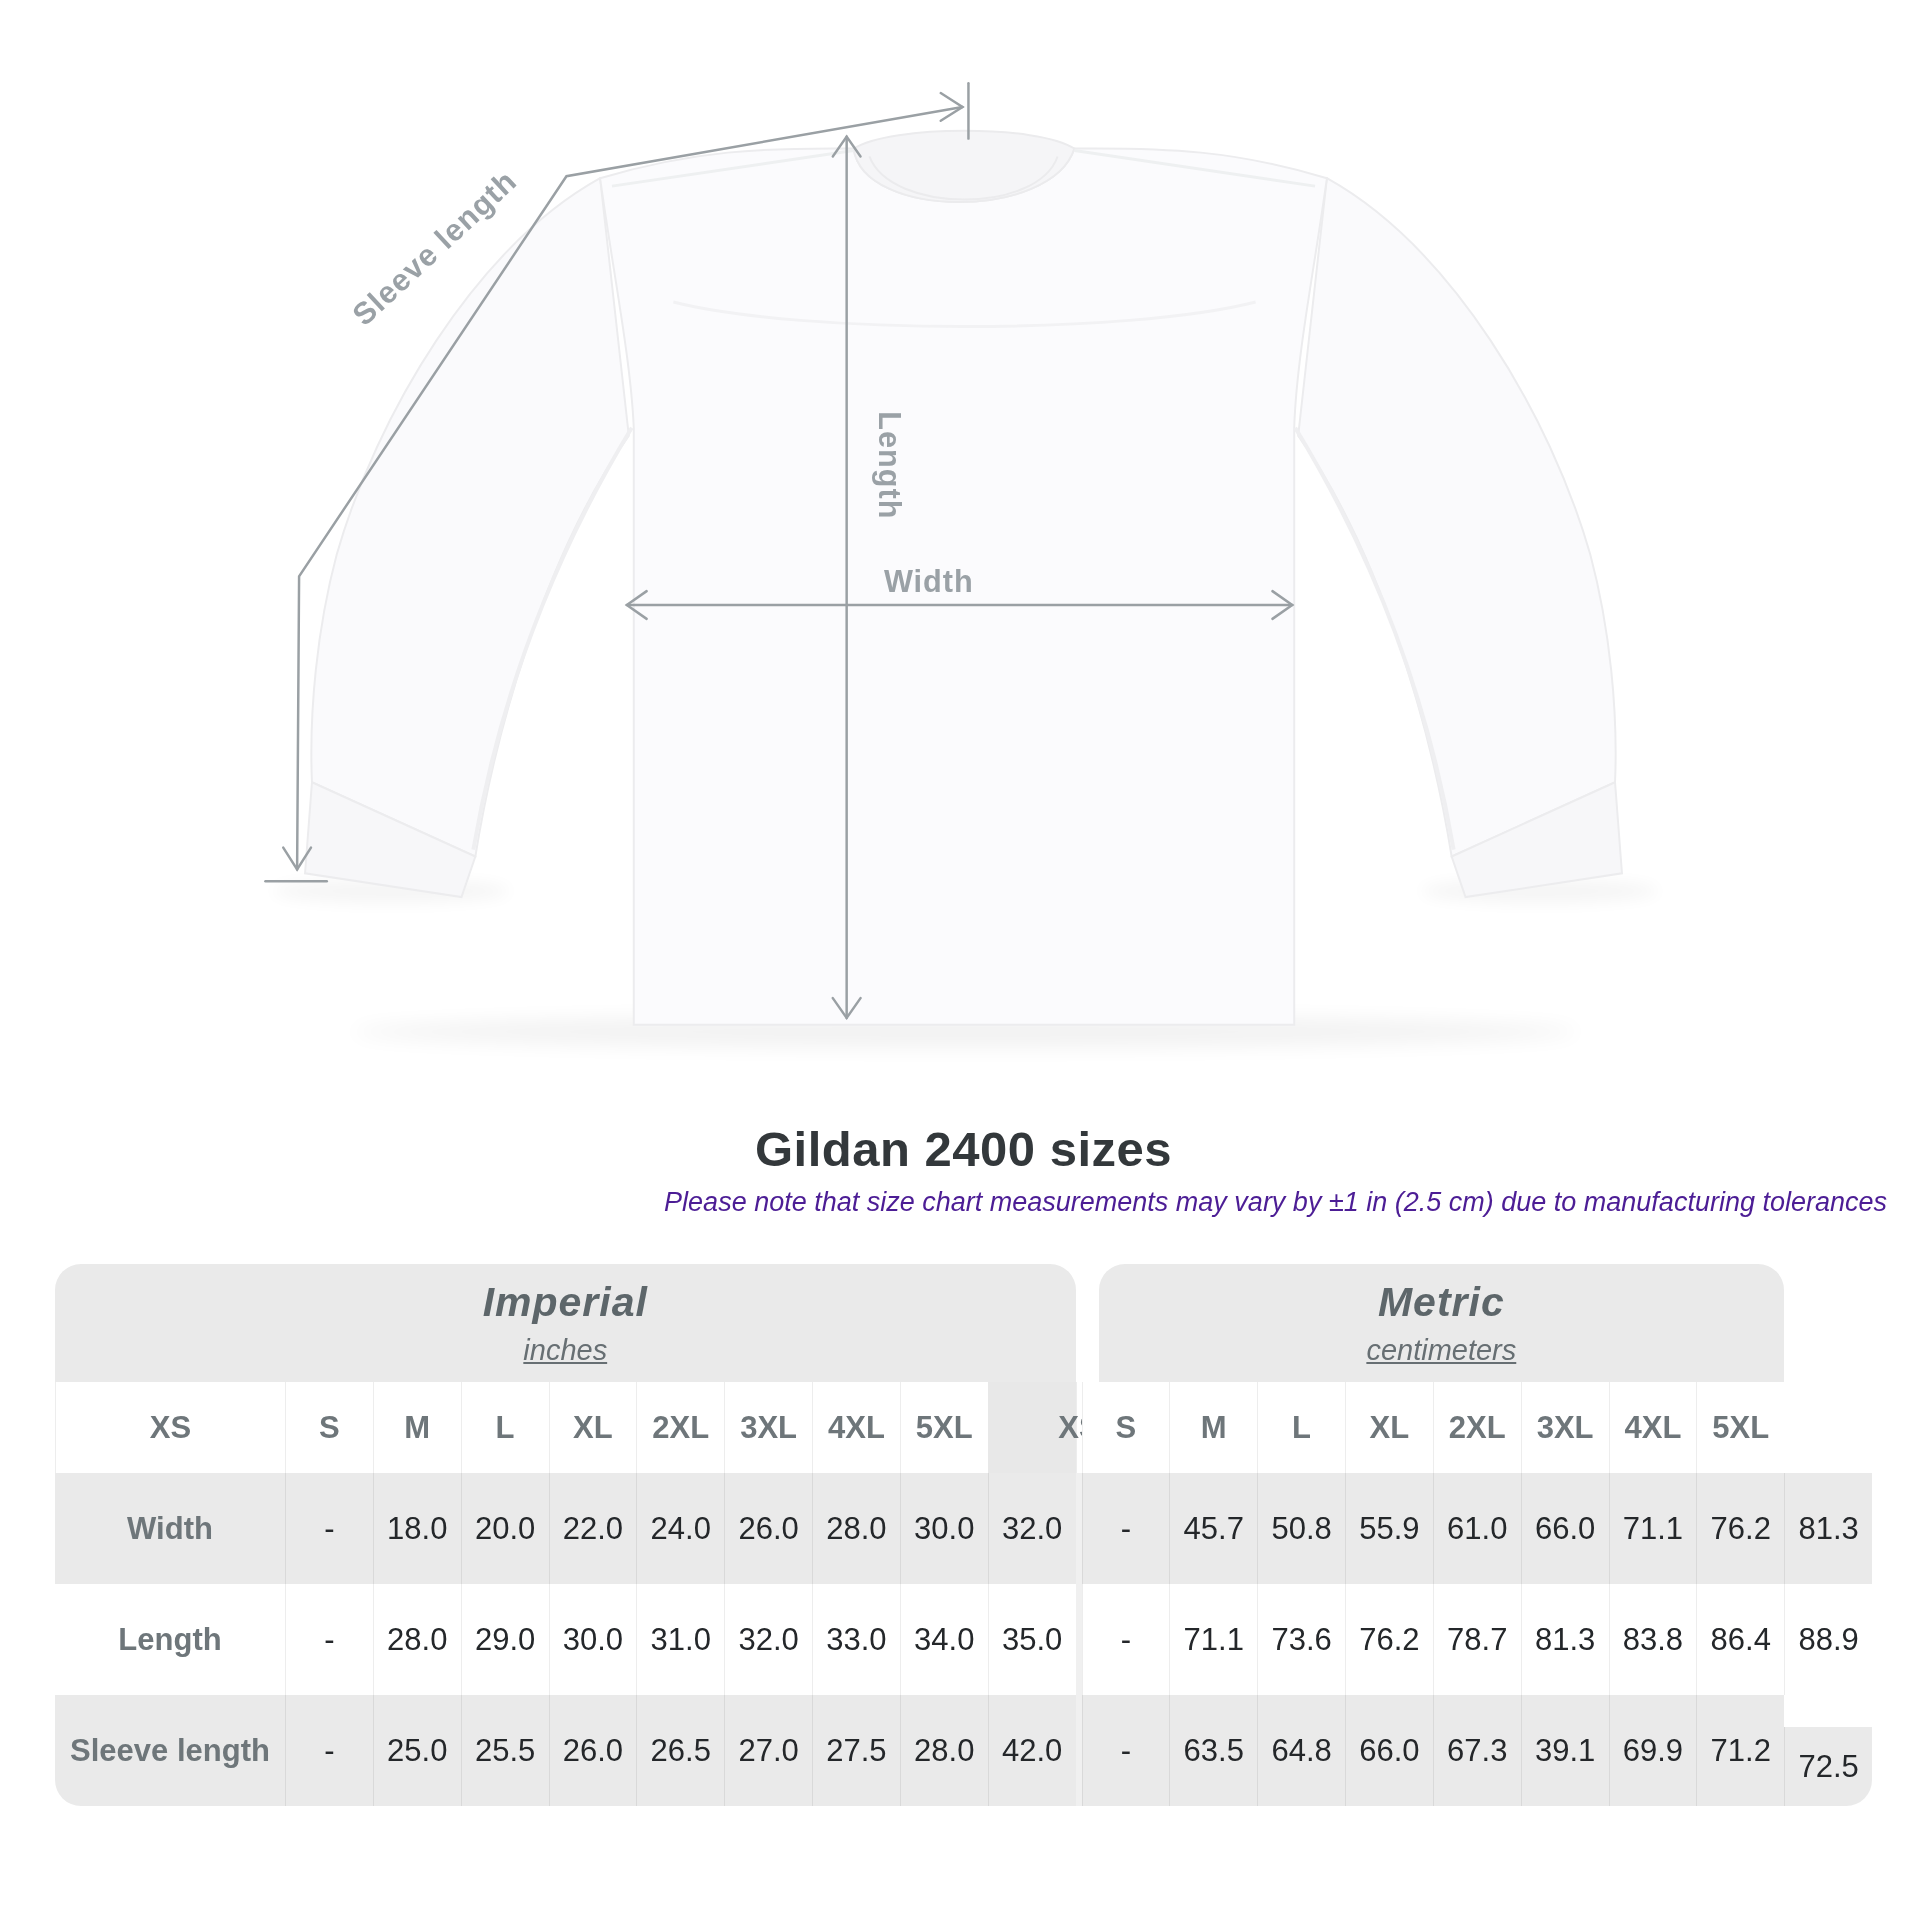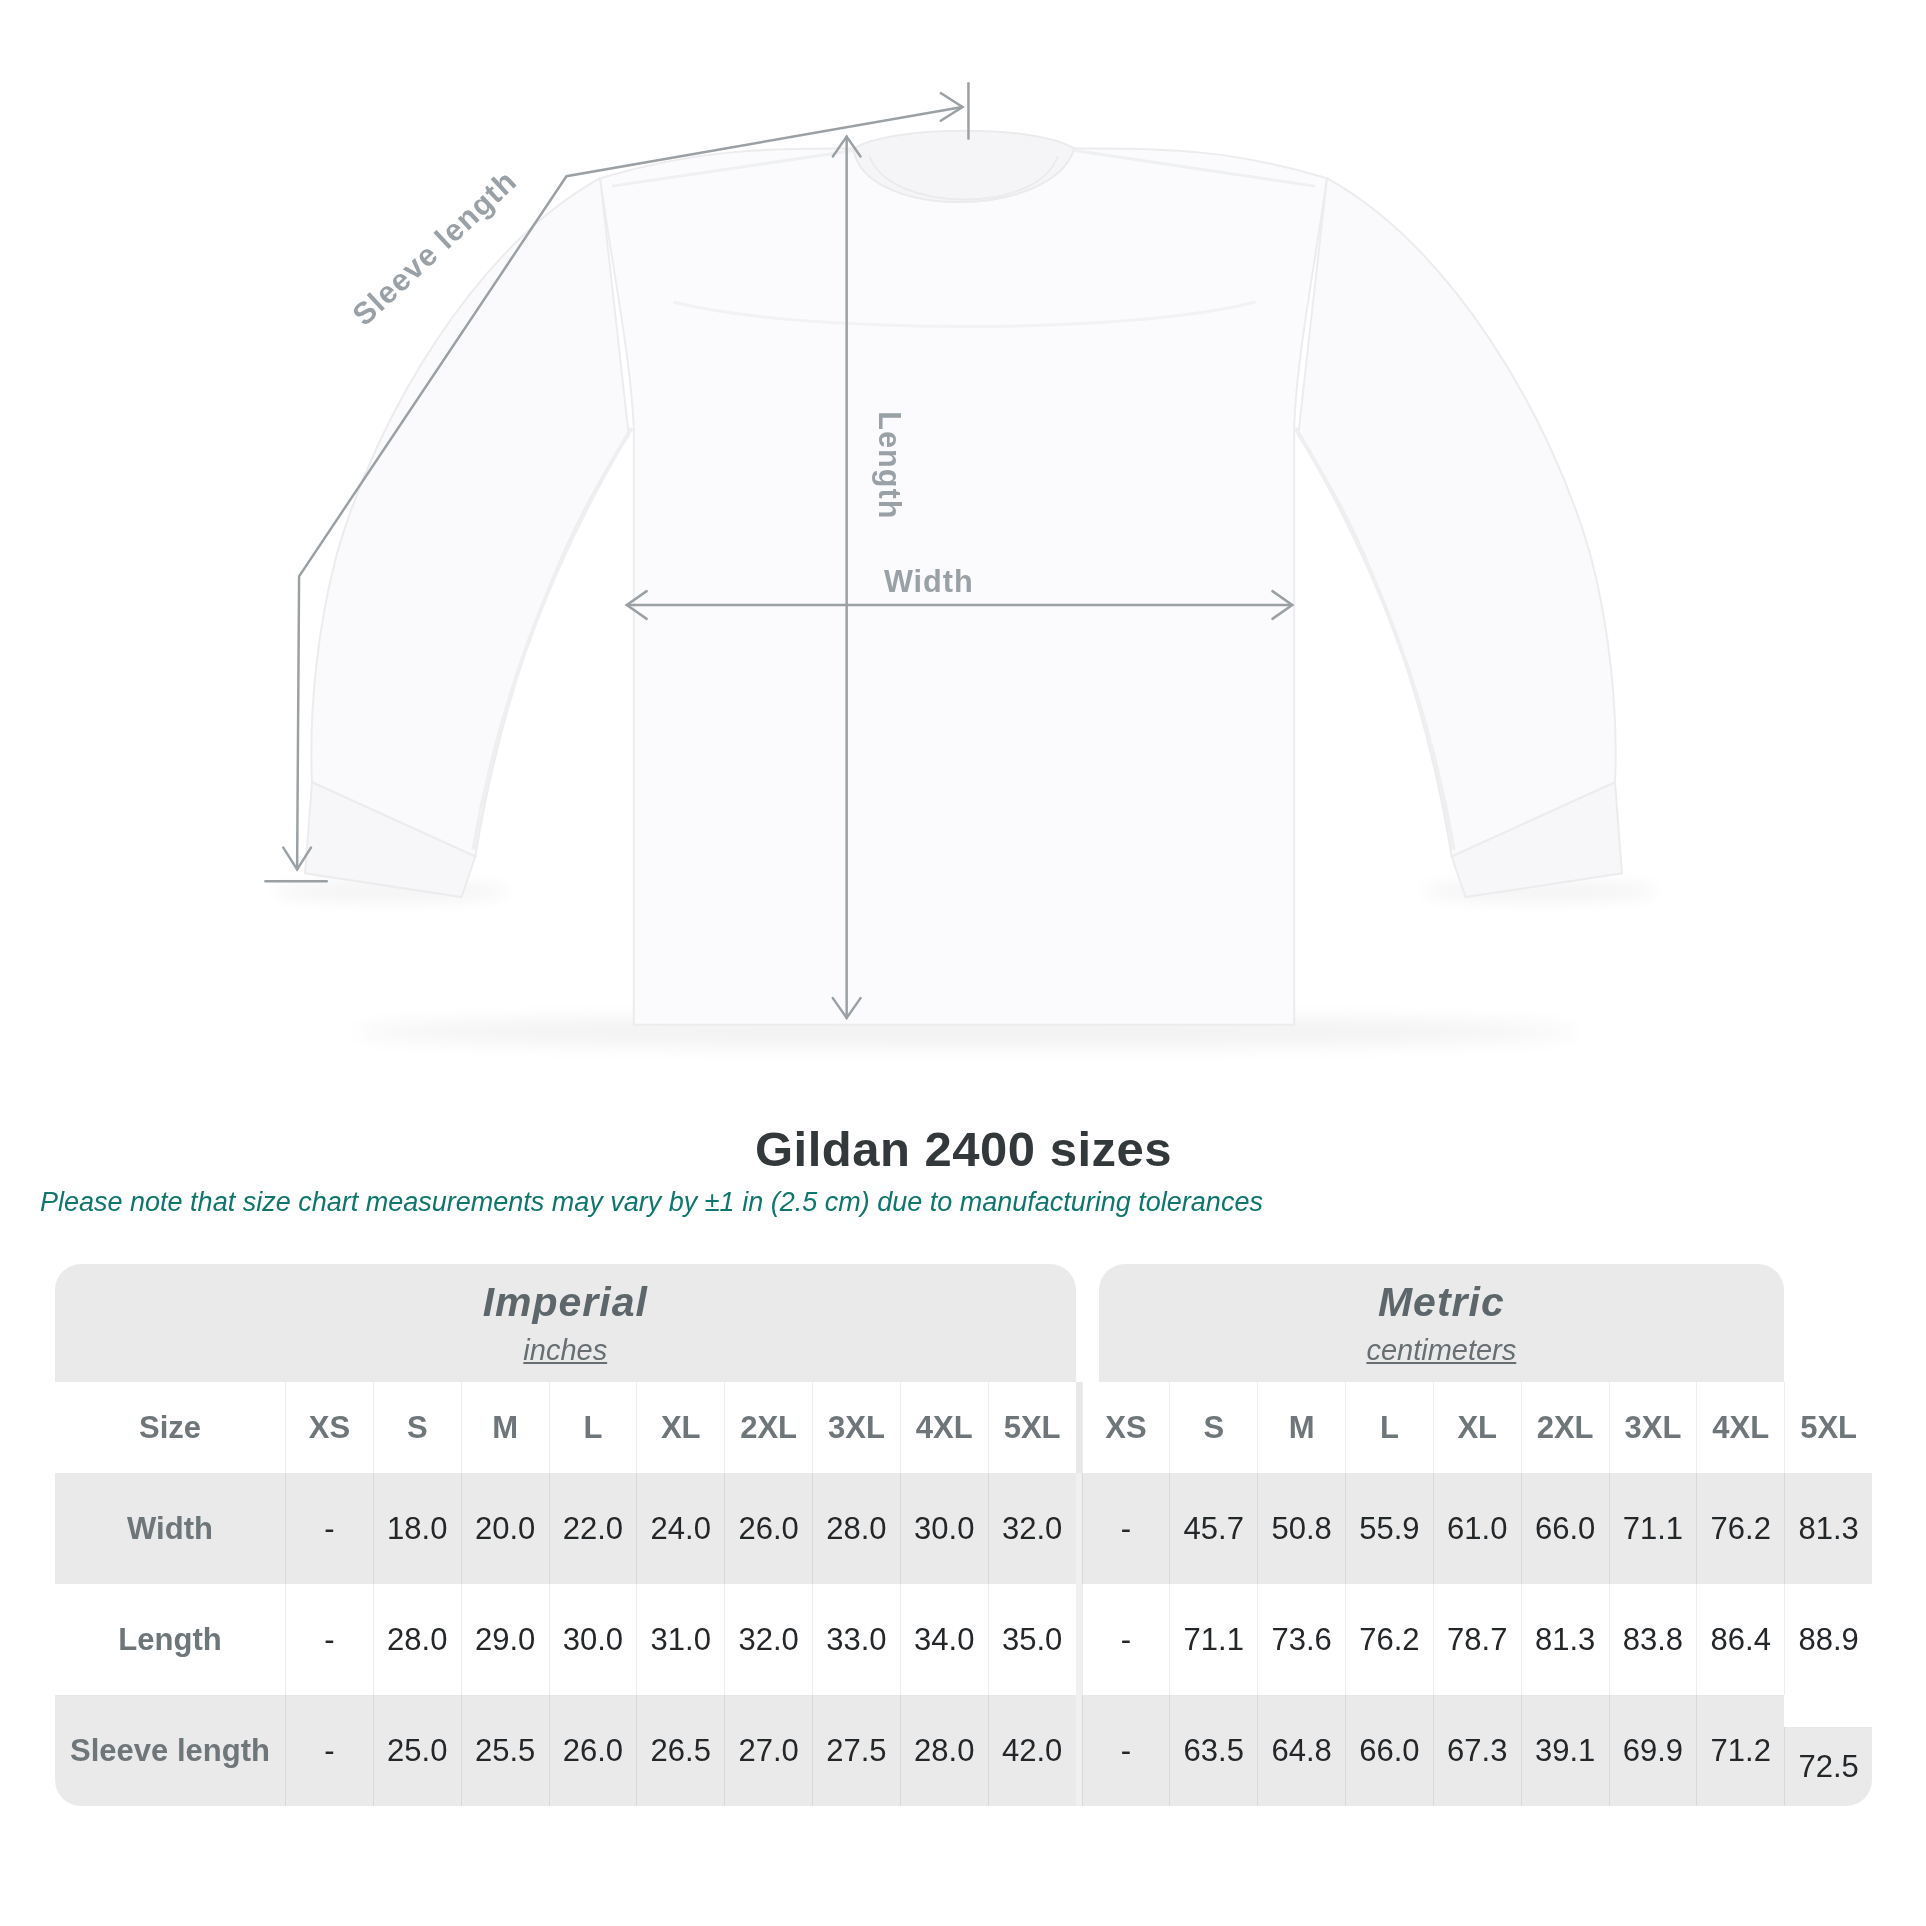--- a/index.html
+++ b/index.html
@@ -6,21 +6,21 @@
   body{font-family:"Liberation Sans","DejaVu Sans",sans-serif;}
   .page{position:relative;width:1927px;height:1927px;background:#ffffff;overflow:hidden;}
 
   
   .shirt-wrap{position:relative;width:1927px;height:1109px;}
   .shirt-wrap svg{display:block;}
   .measure-label{font-weight:bold;font-size:31px;fill:#9aa1a6;letter-spacing:1px;}
 
   
   .title{margin:12px 0 10px 0;text-align:center;font-size:49px;font-weight:bold;color:#33383b;letter-spacing:0.5px;}
-  .subtitle{text-align:left;font-style:italic;font-size:27px;color:#0f766e;margin:0 40px;}
+  .subtitle{text-align:right;font-style:italic;font-size:27px;color:#4c1d95;margin:0 40px;}
 
   
   .size-table{width:1817px;margin:46px 0 0 55px;}
   .trow{display:grid;grid-template-columns:230px repeat(9,1fr) 6px repeat(9,1fr);}
   .head-row{height:118px;}
   .group{background:#eaeaea;border-radius:26px 26px 0 0;display:flex;flex-direction:column;align-items:center;justify-content:center;gap:8px;}
   .group-imperial{grid-column:1 / 11;}
   .group-metric{grid-column:12 / 20;margin-left:17px;}
   .group .gname{font-size:41px;font-weight:bold;font-style:italic;color:#5d666a;letter-spacing:1px;}
   .group .gunit{font-size:29px;font-style:italic;color:#676f73;text-decoration:underline;}
@@ -99,21 +99,20 @@
         <div class="gname">Imperial</div>
         <div class="gunit">inches</div>
       </div>
       <div class="group group-metric">
         <div class="gname">Metric</div>
         <div class="gunit">centimeters</div>
       </div>
     </div>
     <div id="table-body">
         <div class="trow sizes-row">
-          <div class="lbl">Size</div>
           <div class="c head">XS</div>
           <div class="c head">S</div>
           <div class="c head">M</div>
           <div class="c head">L</div>
           <div class="c head">XL</div>
           <div class="c head">2XL</div>
           <div class="c head">3XL</div>
           <div class="c head">4XL</div>
           <div class="c head">5XL</div>
           <div class="gap"></div>

